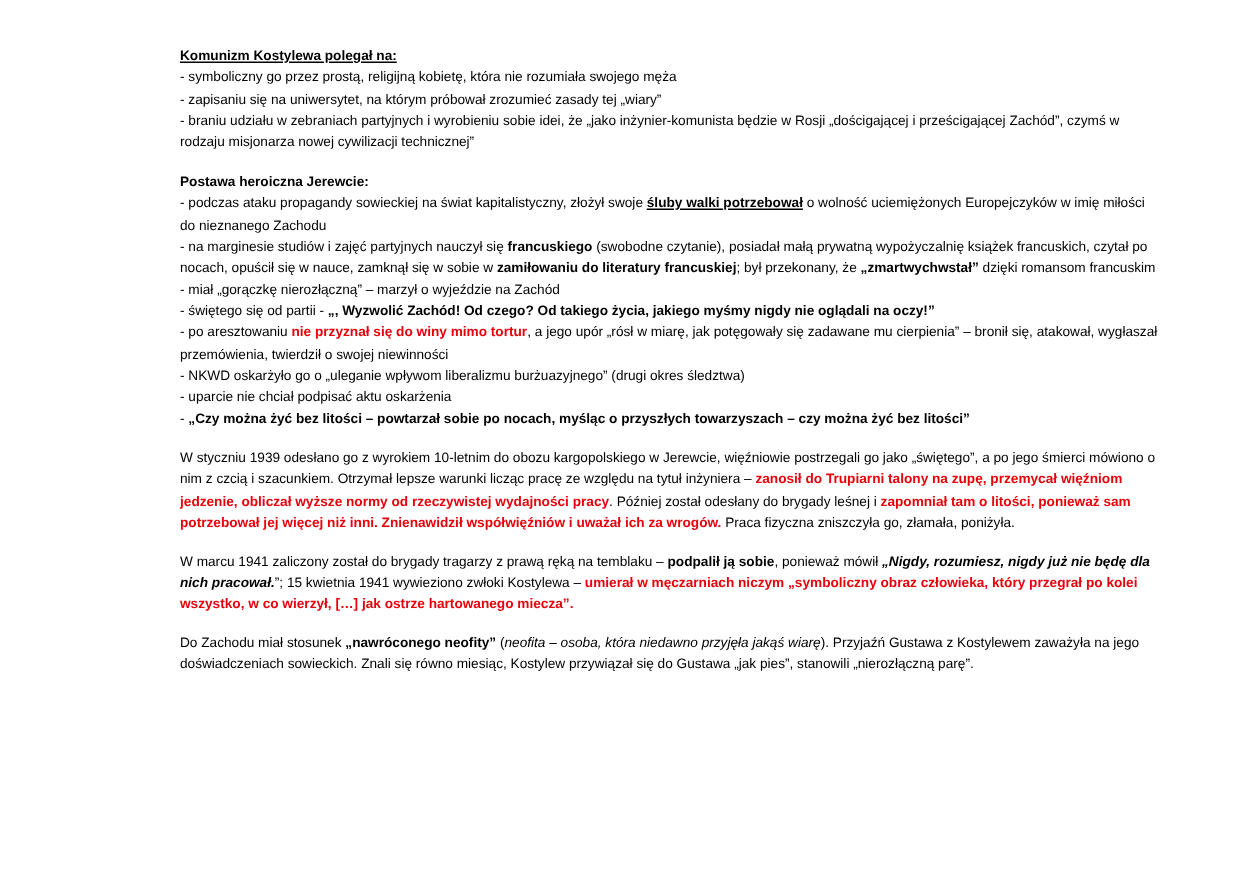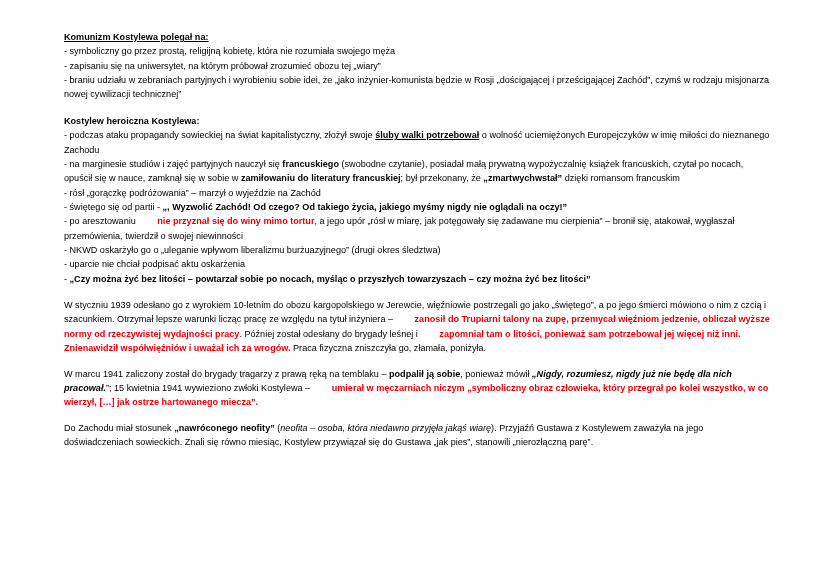--- a/index.html
+++ b/index.html
@@ -12,65 +12,65 @@
     height: 586px;
     font-family: "Liberation Sans", sans-serif;
     color: #000000;
     overflow: hidden;
   }
   .page {
     width: 828px;
     height: 586px;
     position: relative;
     box-sizing: border-box;
-    padding: 30px 54px 0 64px;
+    padding: 30px 54px 0 120px;
   }
   .doc {
     font-size: 9.1px;
     line-height: 1.58;
     text-align: left;
   }
   p.block {
     margin: 0 0 0 0;
   }
   .spacer {
     height: 12px;
   }
   .spacer-sm {
     height: 11px;
   }
   b, .b { font-weight: bold; }
   .u { text-decoration: underline; }
-  .red { color: #e8000a; margin-left: 19px; }
+  .red { color: #e8000a; }
   .i { font-style: italic; }
   .line { display: block; }
 </style>
 </head>
 <body>
 
 <div class="page">
   <div class="doc">
 
     <p class="block">
       <span class="b u line">Komunizm Kostylewa polegał na:</span>
       <span class="line">- symboliczny go przez prostą, religijną kobietę, która nie rozumiała swojego męża</span>
-      <span class="line">- zapisaniu się na uniwersytet, na którym próbował zrozumieć obozu tej „wiary”</span>
+      <span class="line">- zapisaniu się na uniwersytet, na którym próbował zrozumieć zasady tej „wiary”</span>
       <span class="line">- braniu udziału w zebraniach partyjnych i wyrobieniu sobie idei, że „jako inżynier-komunista będzie w Rosji „dościgającej i prześcigającej Zachód”, czymś w rodzaju misjonarza nowej cywilizacji technicznej”</span>
     </p>
 
     <div class="spacer"></div>
 
     <p class="block">
-      <span class="b line">Kostylew heroiczna Kostylewa:</span>
+      <span class="b line">Postawa heroiczna Jerewcie:</span>
 
       <span class="line"><span>- podczas ataku propagandy sowieckiej na świat kapitalistyczny, złożył swoje </span><span class="b u">śluby walki potrzebował</span><span> o wolność uciemiężonych Europejczyków w imię miłości do nieznanego Zachodu</span></span>
 
       <span class="line"><span>- na marginesie studiów i zajęć partyjnych nauczył się </span><span class="b">francuskiego</span><span> (swobodne czytanie), posiadał małą prywatną wypożyczalnię książek francuskich, czytał po nocach, opuścił się w nauce, zamknął się w sobie w </span><span class="b">zamiłowaniu do literatury francuskiej</span><span>; był przekonany, że </span><span class="b">„zmartwychwstał”</span><span> dzięki romansom francuskim</span></span>
 
-      <span class="line">- rósł „gorączkę podróżowania” – marzył o wyjeździe na Zachód</span>
+      <span class="line">- miał „gorączkę nierozłączną” – marzył o wyjeździe na Zachód</span>
 
       <span class="line"><span>- świętego się od partii - </span><span class="b">„, Wyzwolić Zachód! Od czego? Od takiego życia, jakiego myśmy nigdy nie oglądali na oczy!”</span></span>
 
       <span class="line"><span>- po aresztowaniu </span><span class="b red">nie przyznał się do winy mimo tortur</span><span>, a jego upór „rósł w miarę, jak potęgowały się zadawane mu cierpienia” – bronił się, atakował, wygłaszał przemówienia, twierdził o swojej niewinności</span></span>
 
       <span class="line">- NKWD oskarżyło go o „uleganie wpływom liberalizmu burżuazyjnego” (drugi okres śledztwa)</span>
 
       <span class="line">- uparcie nie chciał podpisać aktu oskarżenia</span>
 
       <span class="line"><span>- </span><span class="b">„Czy można żyć bez litości – powtarzał sobie po nocach, myśląc o przyszłych towarzyszach – czy można żyć bez litości”</span></span>

